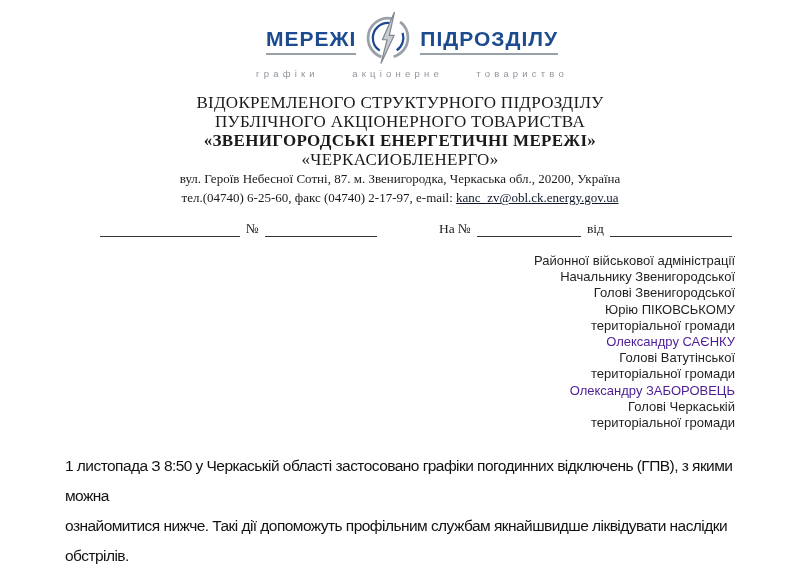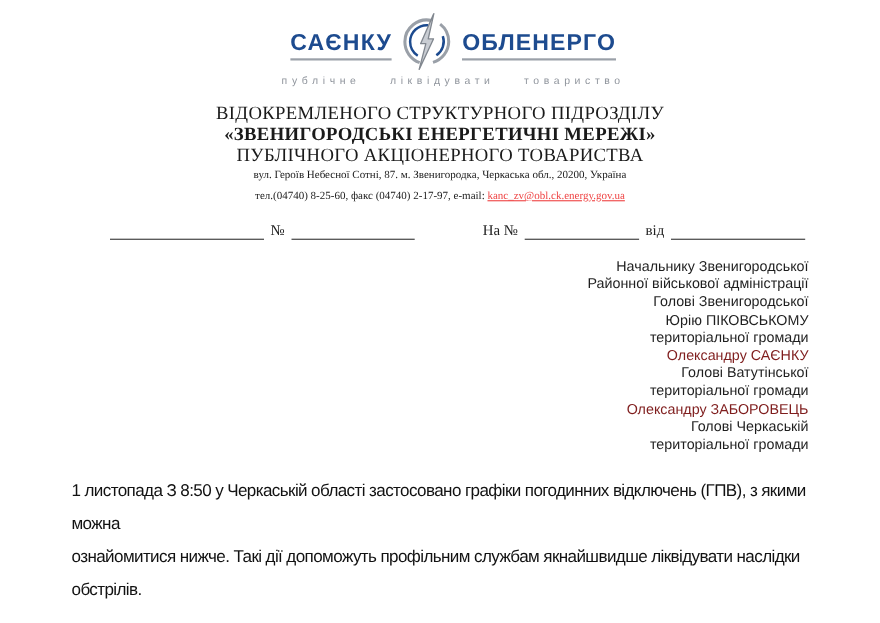--- a/index.html
+++ b/index.html
@@ -50,23 +50,23 @@
   }
 
   
   .head-block { margin-top: 14px; text-align: center; }
   .head-line {
     font-size: 17px;
     letter-spacing: 0.3px;
     line-height: 19px;
   }
   .head-line.bold { font-weight: bold; }
-  .addr-line { font-size: 10px; line-height: 18px; margin-top: 1px; }
+  .addr-line { font-size: 13px; line-height: 18px; margin-top: 1px; }
   .addr-line a, .email-link {
-    color: #ef4444;
+    color: #0f172a;
     text-decoration: underline;
     cursor: pointer;
   }
 
   
   .ref-line {
     margin: 14px 60px 0 100px;
     display: flex;
     align-items: flex-end;
     font-size: 13.5px;
@@ -87,79 +87,80 @@
   
   .recipients {
     margin-top: 16px;
     margin-right: 65px;
     text-align: right;
     font-family: "Liberation Sans", sans-serif;
     font-size: 13px;
     line-height: 16.2px;
     color: #1f1f1f;
   }
-  .recipients .muted { color: #7f1d1d; }
+  .recipients .muted { color: #4c1d95; }
 
   
   .body-text {
     margin: 20px 24px 0 65px;
     font-family: "Liberation Sans", sans-serif;
     font-size: 15.5px;
     letter-spacing: -0.55px;
     line-height: 30px;
     color: #121212;
   }
 </style>
 </head>
 <body>
 
 <div class="page">
 
   <div class="logo-wrap">
     <div class="logo-row">
-      <span class="brand-word">САЄНКУ</span>
+      <span class="brand-word">МЕРЕЖІ</span>
       <span class="logo-icon">
         <svg viewBox="0 0 60 60" width="52" height="52">
 
           <path d="M 35 7.6 A 23 23 0 0 0 7 30 A 23 23 0 0 0 22.5 51.8" fill="none" stroke="#9aa0a8" stroke-width="3.2"></path>
           <path d="M 44 11.5 A 23 23 0 0 1 53 30 A 23 23 0 0 1 36.5 51.6" fill="none" stroke="#9aa0a8" stroke-width="3.2"></path>
 
           <path d="M 31.5 12.6 A 17.5 17.5 0 0 0 12.5 30 A 17.5 17.5 0 0 0 20.5 44.6" fill="none" stroke="#1d4b8f" stroke-width="2.6"></path>
           <path d="M 46.8 24 A 17.5 17.5 0 0 1 40 44.2" fill="none" stroke="#1d4b8f" stroke-width="2.6"></path>
 
           <path d="M 37.5 0 L 23.5 32 L 29 32 L 22 59 L 37 27 L 31.5 27 Z" fill="#c9cdd3" stroke="#81878f" stroke-width="1.4" stroke-linejoin="round"></path>
         </svg>
       </span>
-      <span class="brand-word">ОБЛЕНЕРГО</span>
+      <span class="brand-word">ПІДРОЗДІЛУ</span>
     </div>
-    <div class="logo-tagline">публічне ліквідувати товариство</div>
+    <div class="logo-tagline">графіки акціонерне товариство</div>
   </div>
 
   <div class="head-block">
     <div class="head-line">ВІДОКРЕМЛЕНОГО СТРУКТУРНОГО ПІДРОЗДІЛУ</div>
+    <div class="head-line">ПУБЛІЧНОГО АКЦІОНЕРНОГО ТОВАРИСТВА</div>
     <div class="head-line bold">«ЗВЕНИГОРОДСЬКІ ЕНЕРГЕТИЧНІ МЕРЕЖІ»</div>
-    <div class="head-line">ПУБЛІЧНОГО АКЦІОНЕРНОГО ТОВАРИСТВА</div>
+    <div class="head-line">«ЧЕРКАСИОБЛЕНЕРГО»</div>
     <div class="addr-line">вул. Героїв Небесної Сотні, 87. м. Звенигородка, Черкаська обл.,  20200, Україна</div>
-    <div class="addr-line"><span>тел.(04740) 8-25-60, факс (04740) 2-17-97, e-mail: </span><a class="email-link">kanc_zv@obl.ck.energy.gov.ua</a></div>
+    <div class="addr-line"><span>тел.(04740) 6-25-60, факс (04740) 2-17-97, e-mail: </span><a class="email-link">kanc_zv@obl.ck.energy.gov.ua</a></div>
   </div>
 
   <div class="ref-line">
     <span class="blank b1"></span>
     <span class="ref-label">№</span>
     <span class="blank b2"></span>
     <span class="ref-gap"></span>
     <span class="ref-label">На №</span>
     <span class="blank b3"></span>
     <span class="ref-label">від</span>
     <span class="blank b4"></span>
   </div>
 
   <div class="recipients" id="recipients">
+      <div>Районної військової адміністрації</div>
       <div>Начальнику Звенигородської</div>
-      <div>Районної військової адміністрації</div>
       <div>Голові Звенигородської</div>
       <div>Юрію ПІКОВСЬКОМУ</div>
       <div>територіальної громади</div>
       <div class="muted">Олександру САЄНКУ</div>
       <div>Голові Ватутінської</div>
       <div>територіальної громади</div>
       <div class="muted">Олександру ЗАБОРОВЕЦЬ</div>
       <div>Голові Черкаській</div>
       <div>територіальної громади</div>
     </div>

